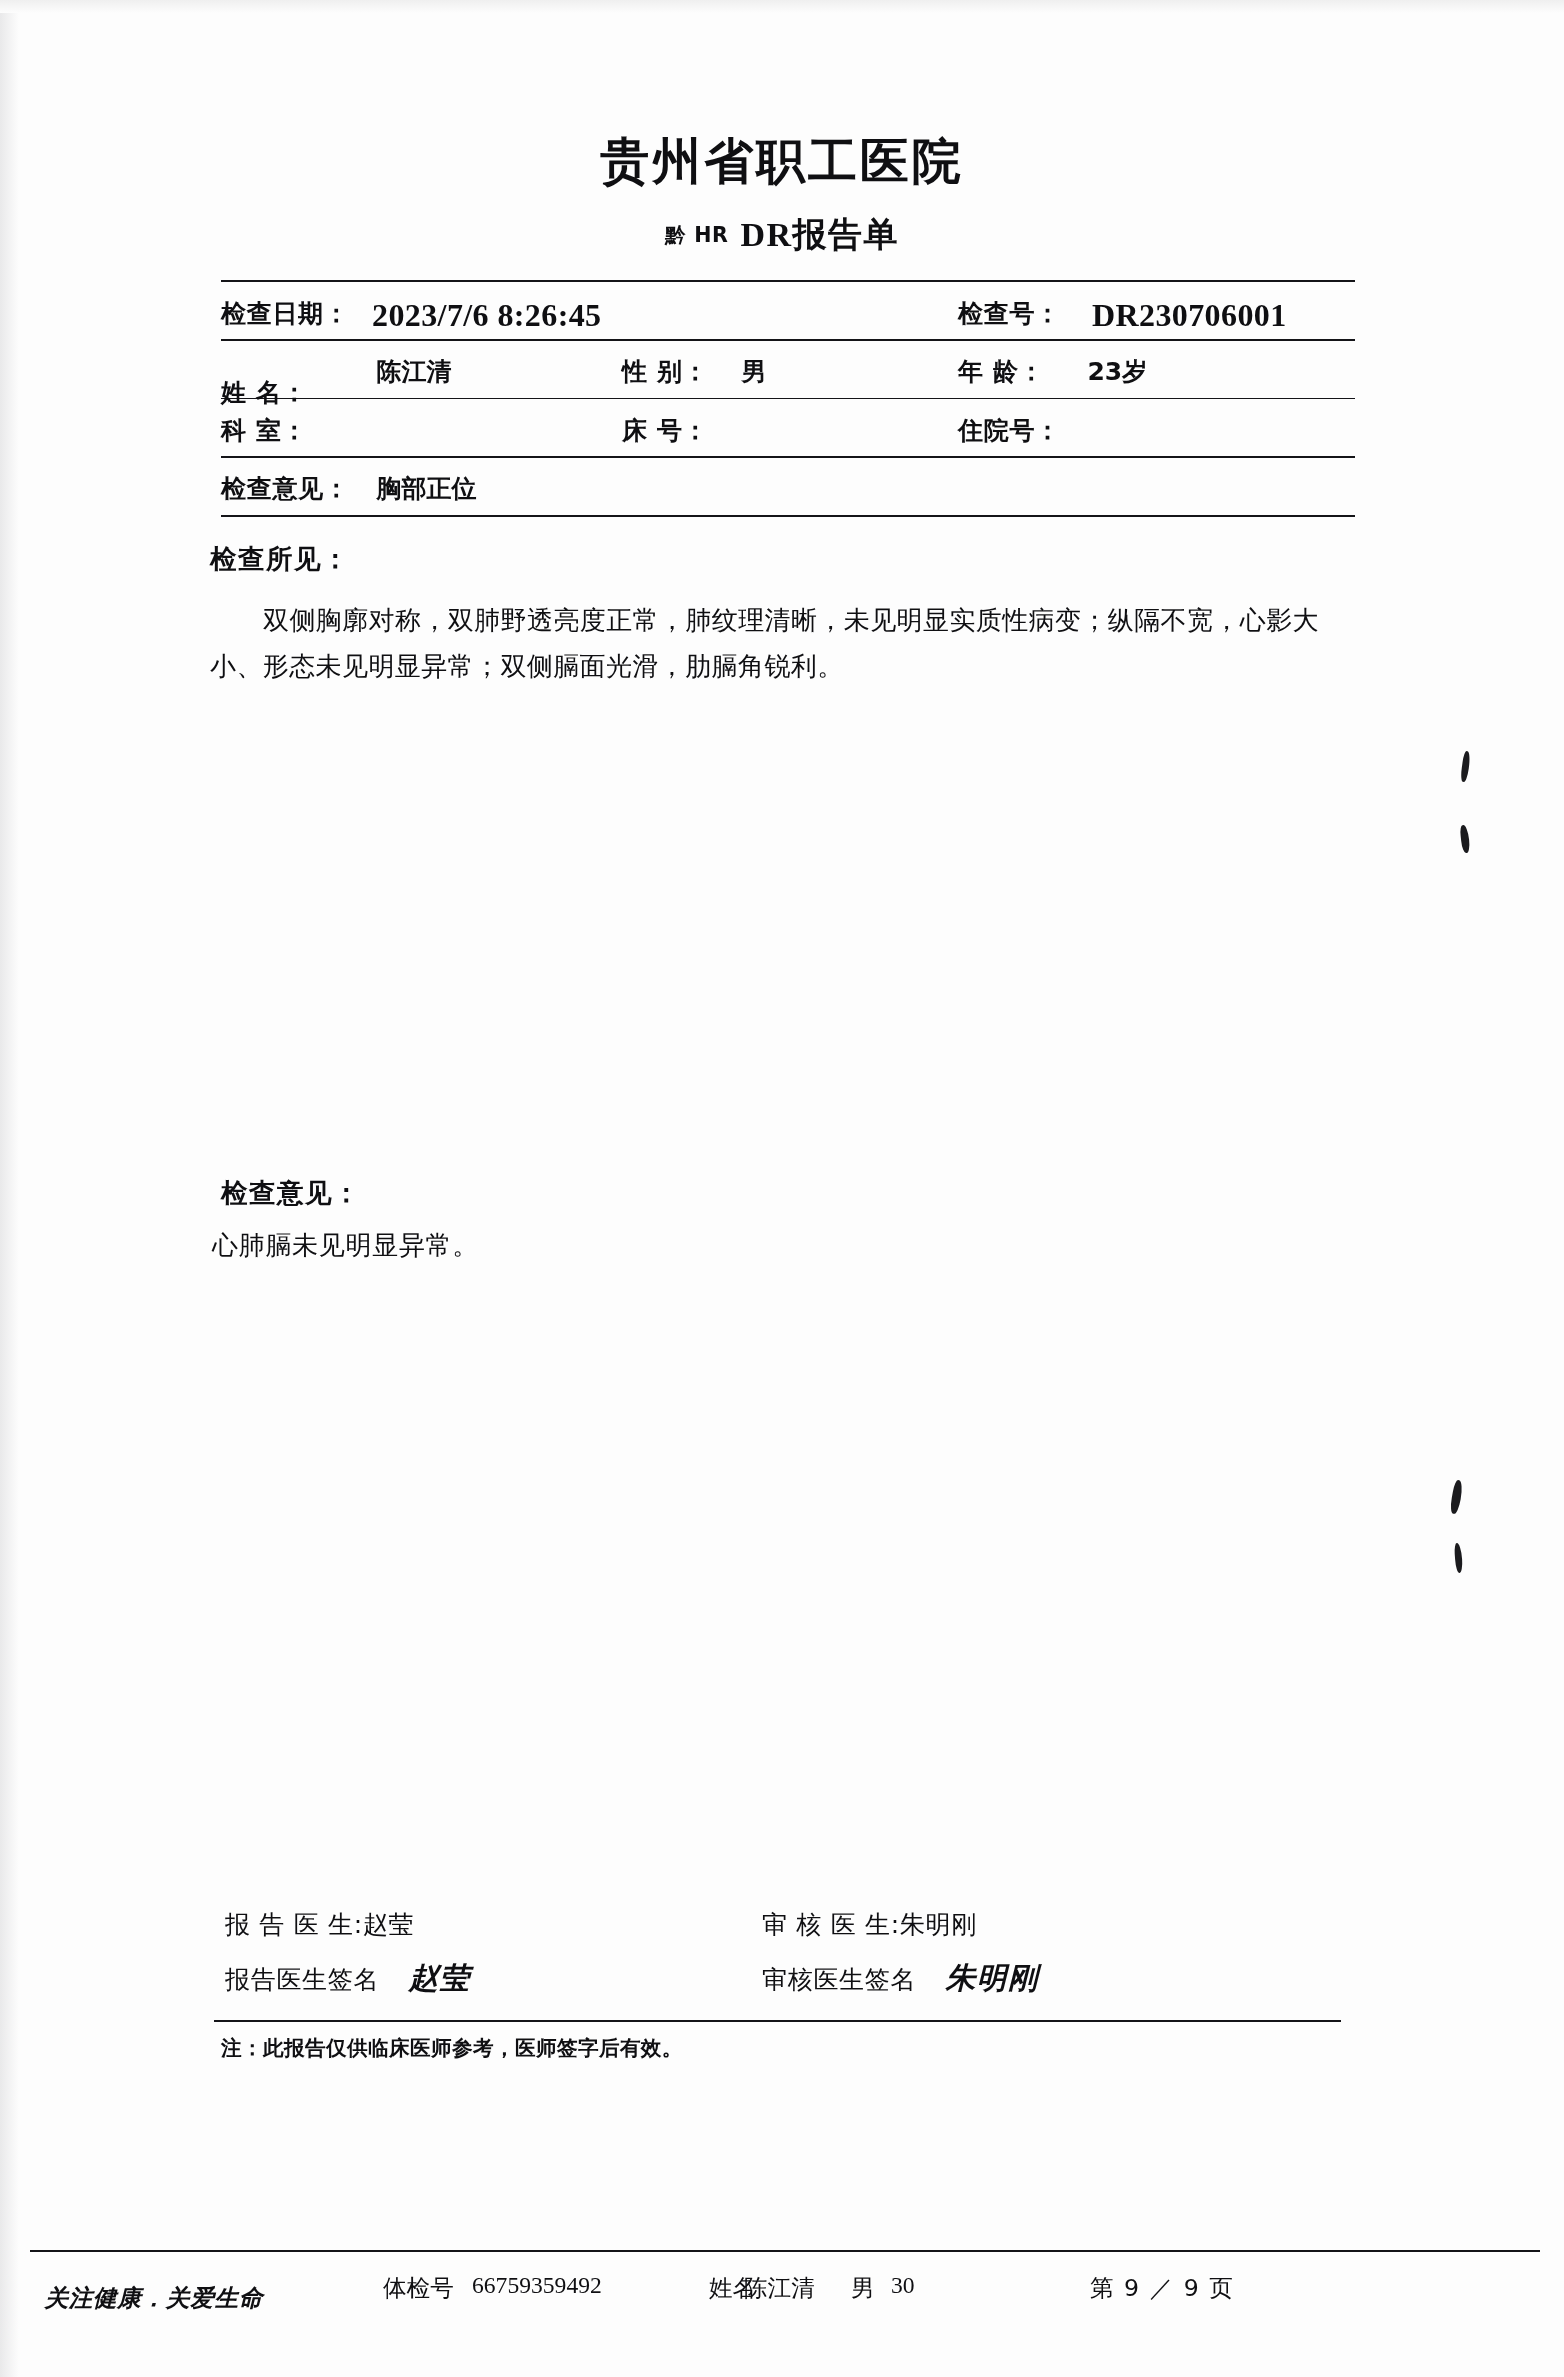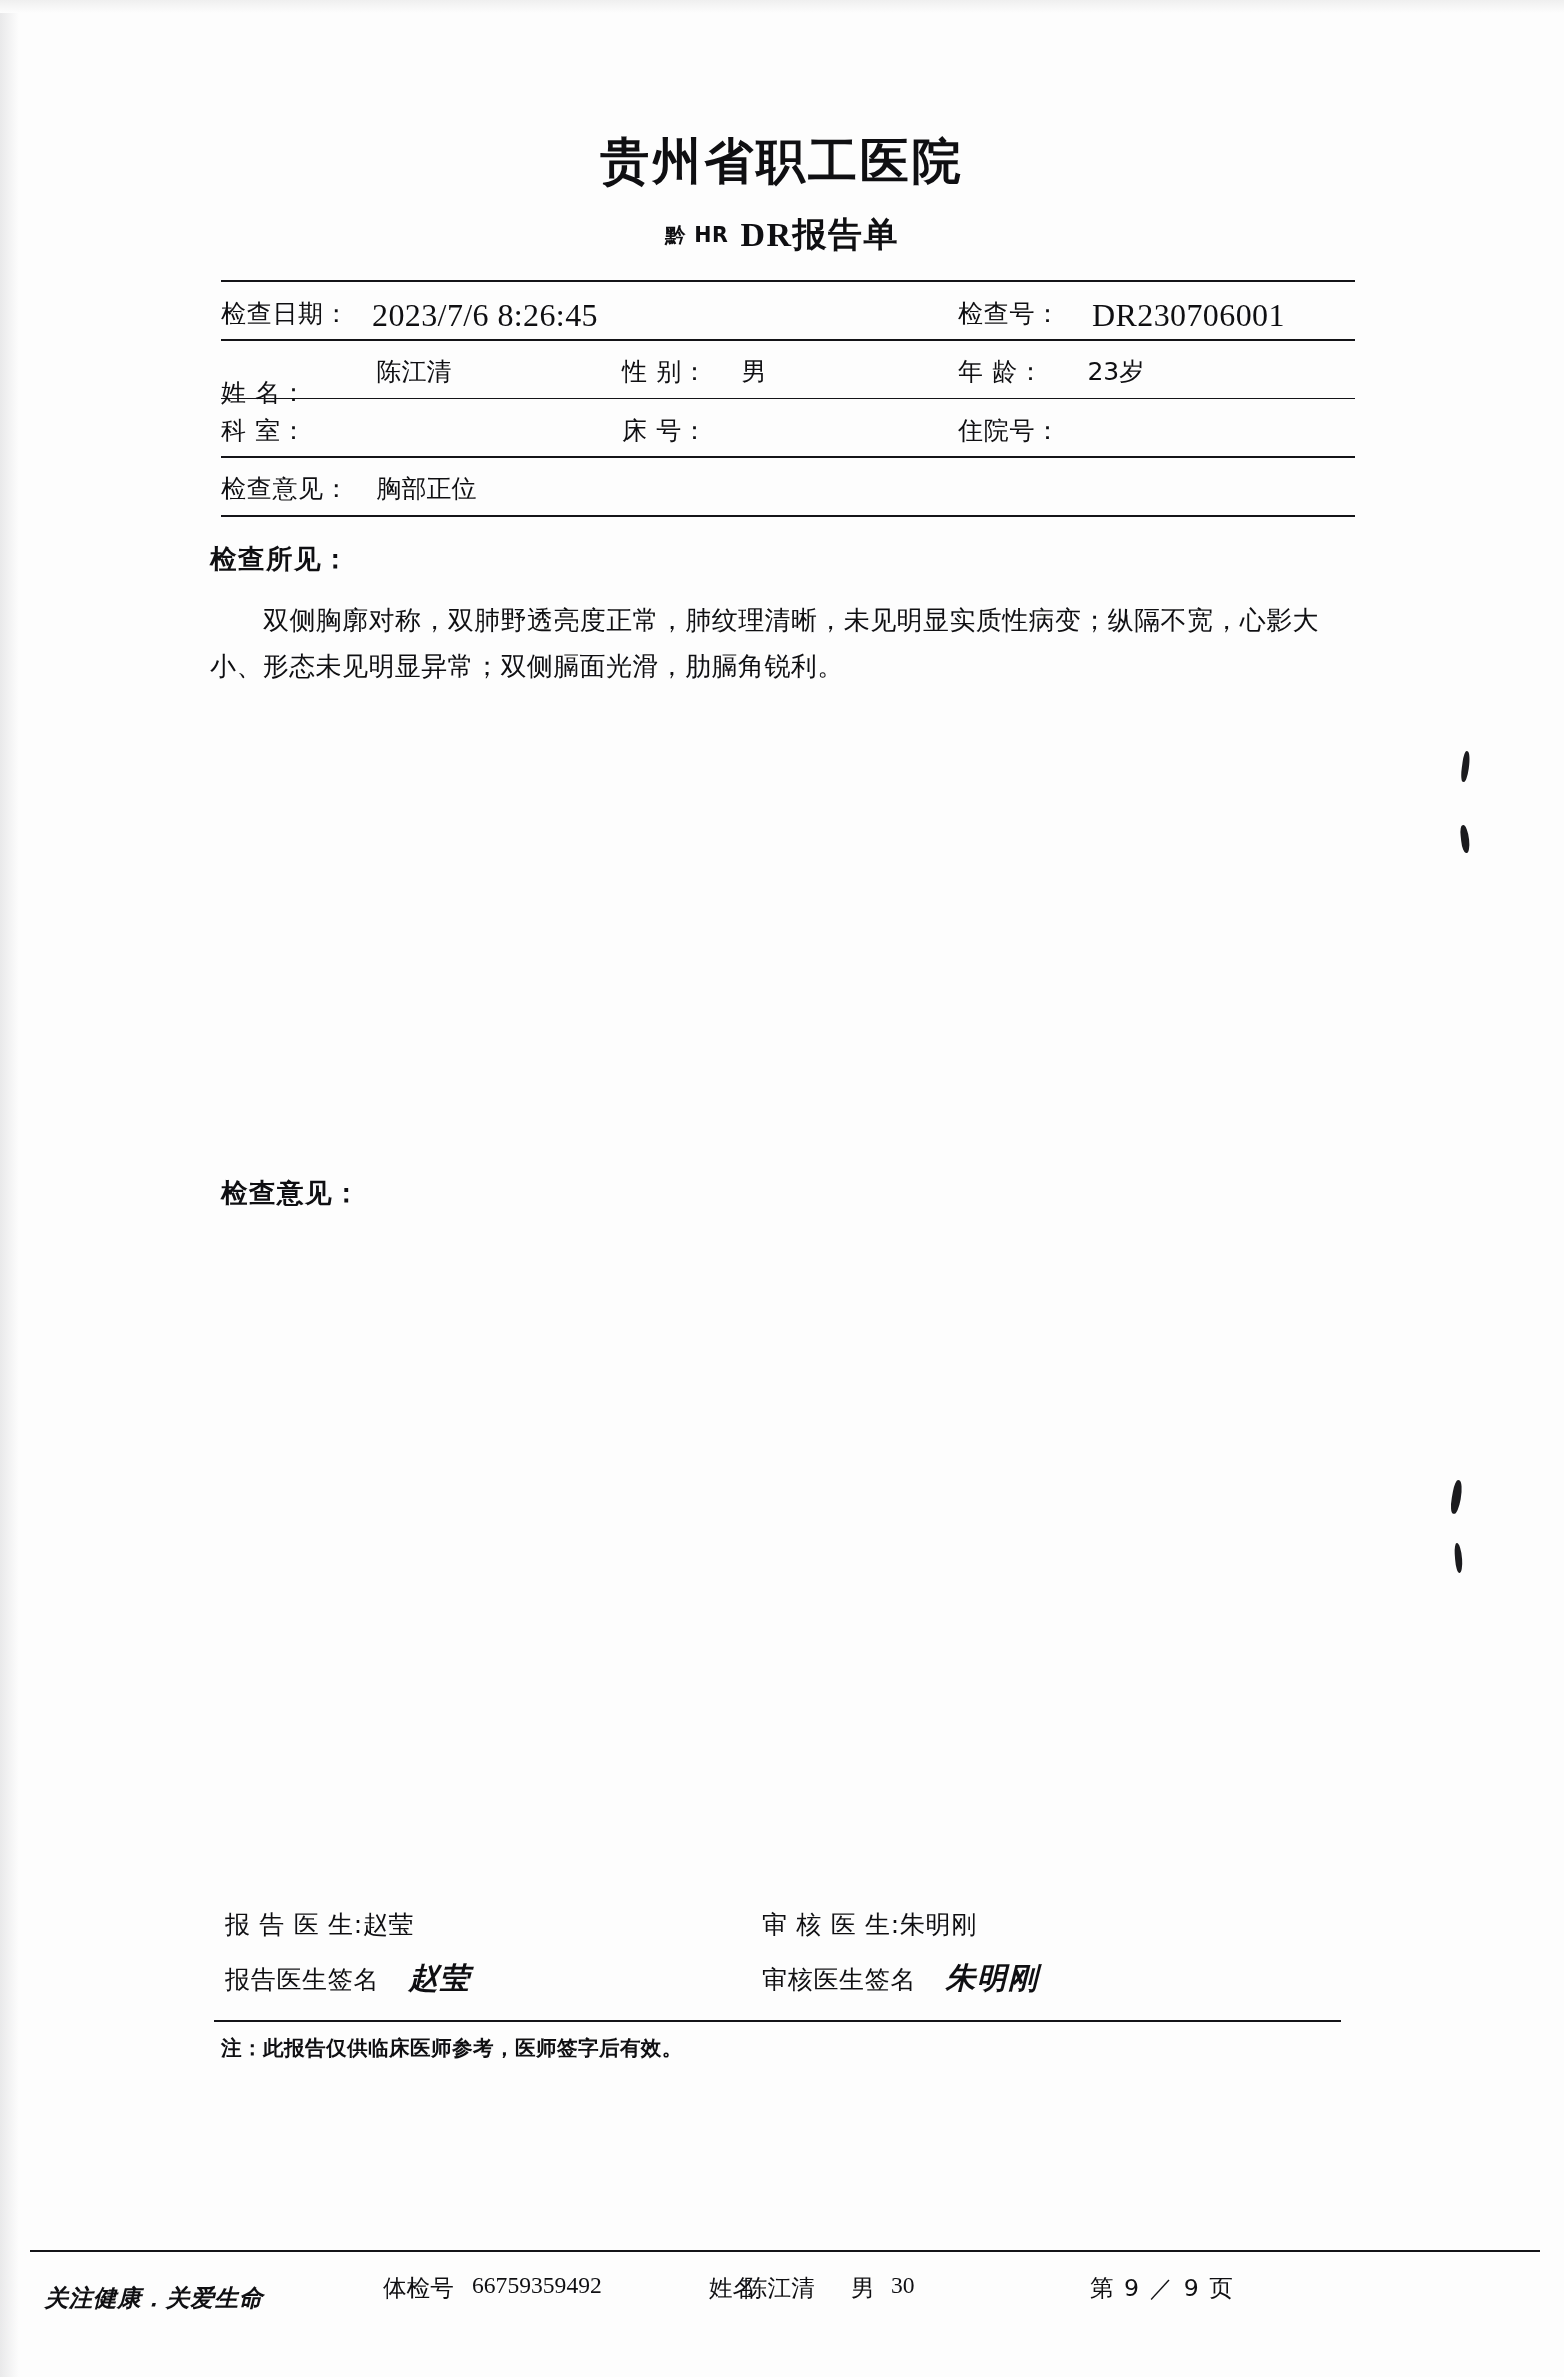--- a/index.html
+++ b/index.html
@@ -67,20 +67,21 @@
     height: 2.2px;
     background: #141418;
     width: 100%;
   }
   .hr.thin { height: 1.5px; }
   .info-row {
     position: relative;
     height: 57px;
     font-size: 25px;
     font-family: "DejaVu Sans", sans-serif;
+    font-weight: bold;
   }
   .cell {
     position: absolute;
     top: 14.7px;
     white-space: nowrap;
   }
   .lbl { letter-spacing: 0.7px; }
   .val { margin-left: 4.4px; }
   .mono {
     font-family: "Liberation Serif", serif;
@@ -260,20 +261,21 @@
       <span class="cell lbl" style="left:0px;">检查意见：</span>
       <span class="cell val" style="left:151px;">胸部正位</span>
     </div>
     <div class="hr"></div>
   </div>
 
   <div class="section-title findings-title">检查所见：</div>
   <div class="findings-body">双侧胸廓对称，双肺野透亮度正常，肺纹理清晰，未见明显实质性病变；纵隔不宽，心影大小、形态未见明显异常；双侧膈面光滑，肋膈角锐利。</div>
 
   <div class="section-title impression-title">检查意见：</div>
+  <div class="impression-body">心肺膈未见明显异常。</div>
 
   <div class="artifact a1"></div>
   <div class="artifact a2"></div>
   <div class="artifact a3"></div>
   <div class="artifact a4"></div>
 
   <div class="sig-row sig-reporter">
     <span>报 告 医 生:</span><span>赵莹</span>
   </div>
   <div class="sig-row sig-reviewer">

